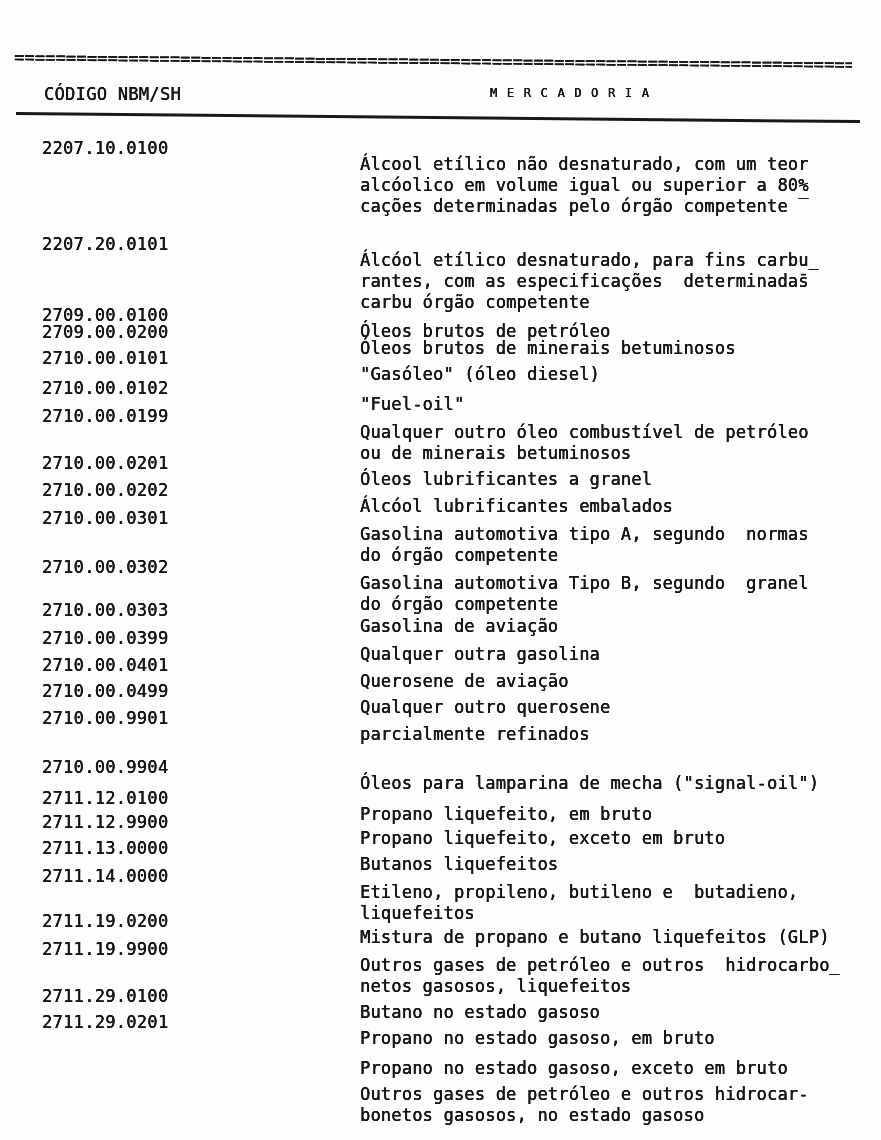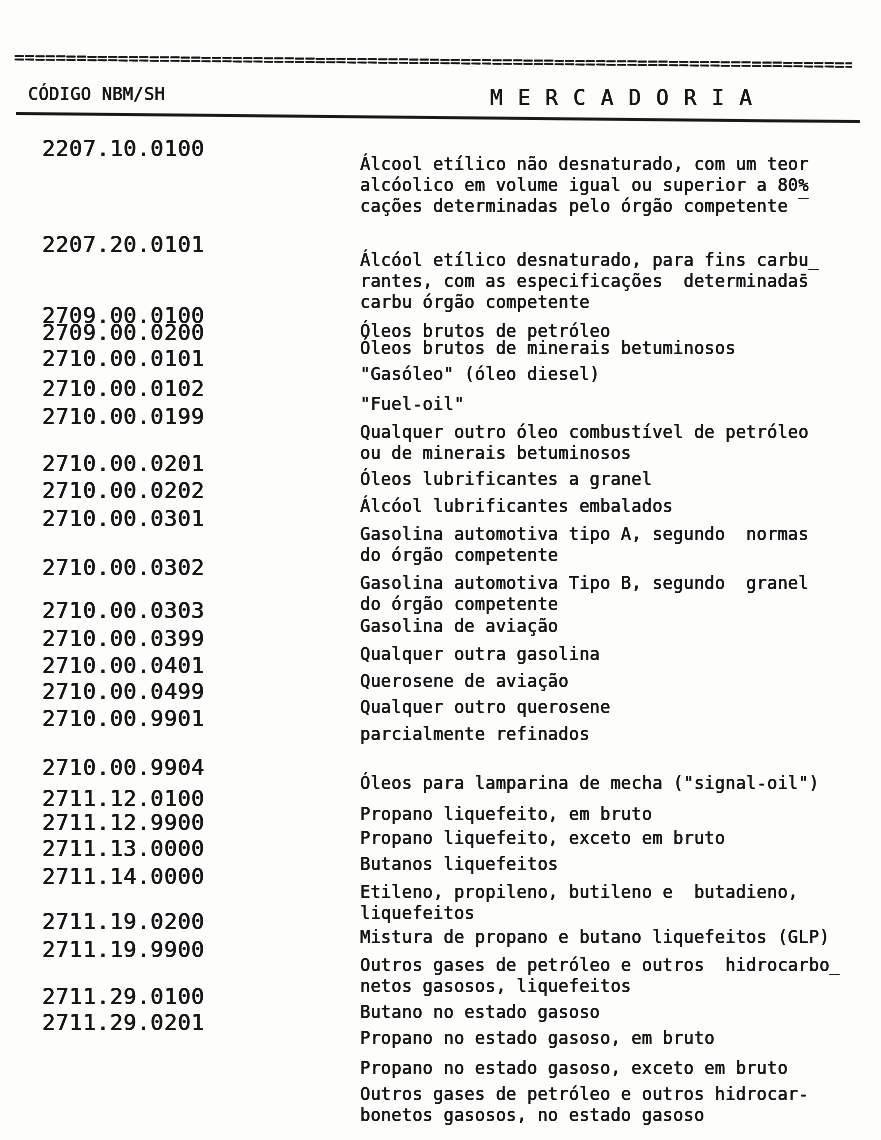--- a/index.html
+++ b/index.html
@@ -14,36 +14,36 @@
     overflow:hidden;
     text-shadow:0.25px 0 0 currentColor, 0 0.25px 0 currentColor;
   }
   .rule-double{
     position:absolute;left:14px;top:47px;width:838px;
     font-size:17px;line-height:20px;letter-spacing:0.15px;
     white-space:nowrap;overflow:hidden;
     transform:rotate(0.5deg);transform-origin:left center;
   }
   .hdr-code{
-    position:absolute;left:28px;top:84px;
+    position:absolute;left:44px;top:84px;
     font-size:17px;letter-spacing:0.3px;white-space:pre;
   }
   .hdr-merc{
     position:absolute;left:490px;top:86px;
-    font-size:21px;letter-spacing:1.2px;white-space:pre;
+    font-size:12px;letter-spacing:1.2px;white-space:pre;
   }
   .rule-solid{
     position:absolute;left:16px;top:112px;width:844px;height:0;
     border-top:3px solid #181818;
     transform:rotate(0.55deg);transform-origin:left top;
   }
   .row{position:absolute;left:0;width:881px;}
   .code{
     position:absolute;left:42px;top:0;
-    font-size:22px;line-height:21px;letter-spacing:0.3px;white-space:pre;
+    font-size:17px;line-height:21px;letter-spacing:0.3px;white-space:pre;
   }
   .desc{position:absolute;left:360px;top:16px;}
   .desc .line{
     font-size:17px;line-height:21px;letter-spacing:0.2px;white-space:pre;
   }
 </style>
 </head>
 <body>
 
 <div class="page">

